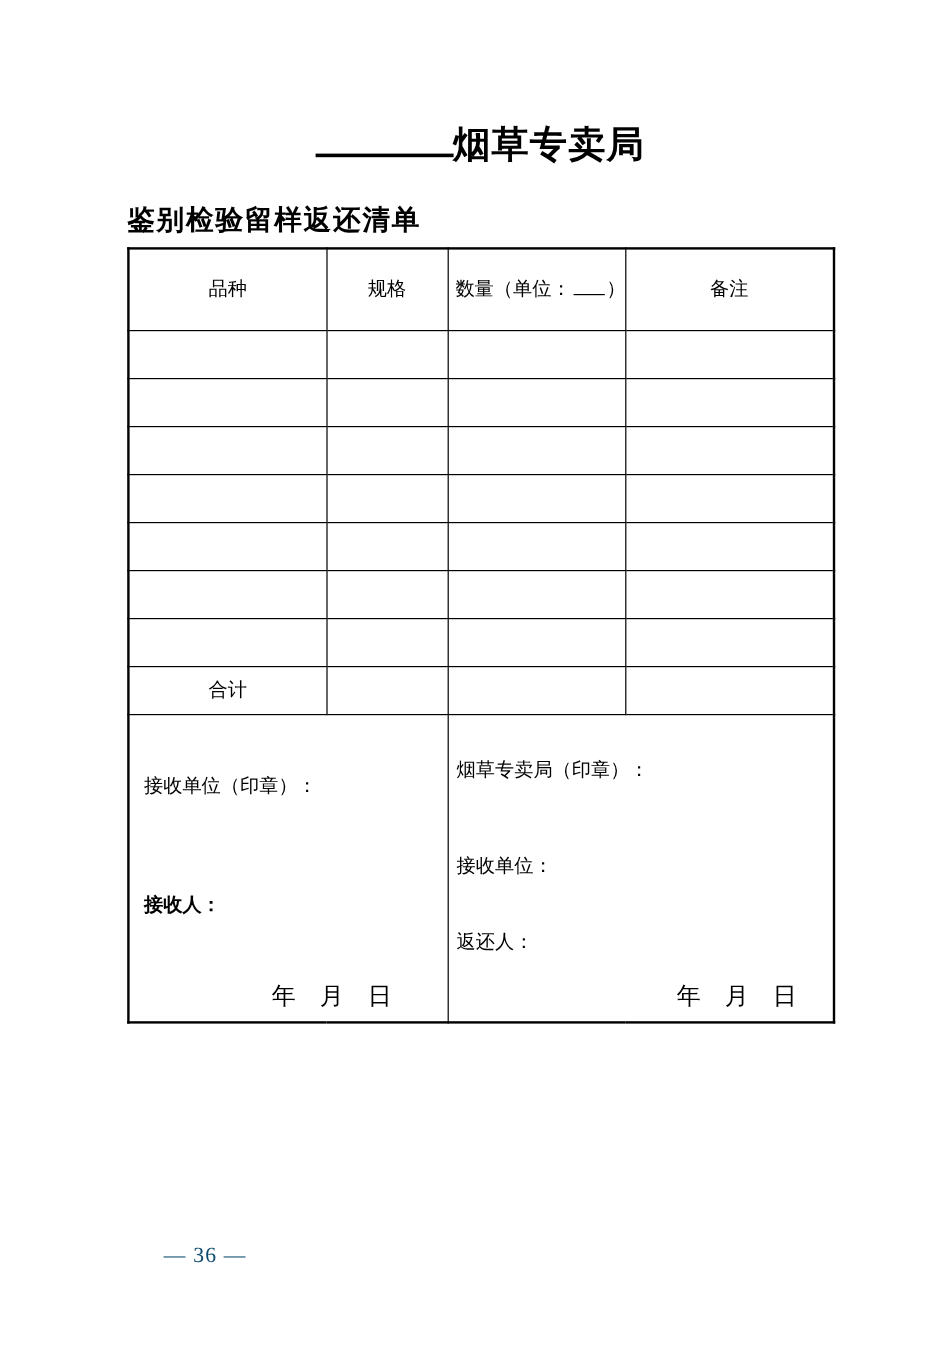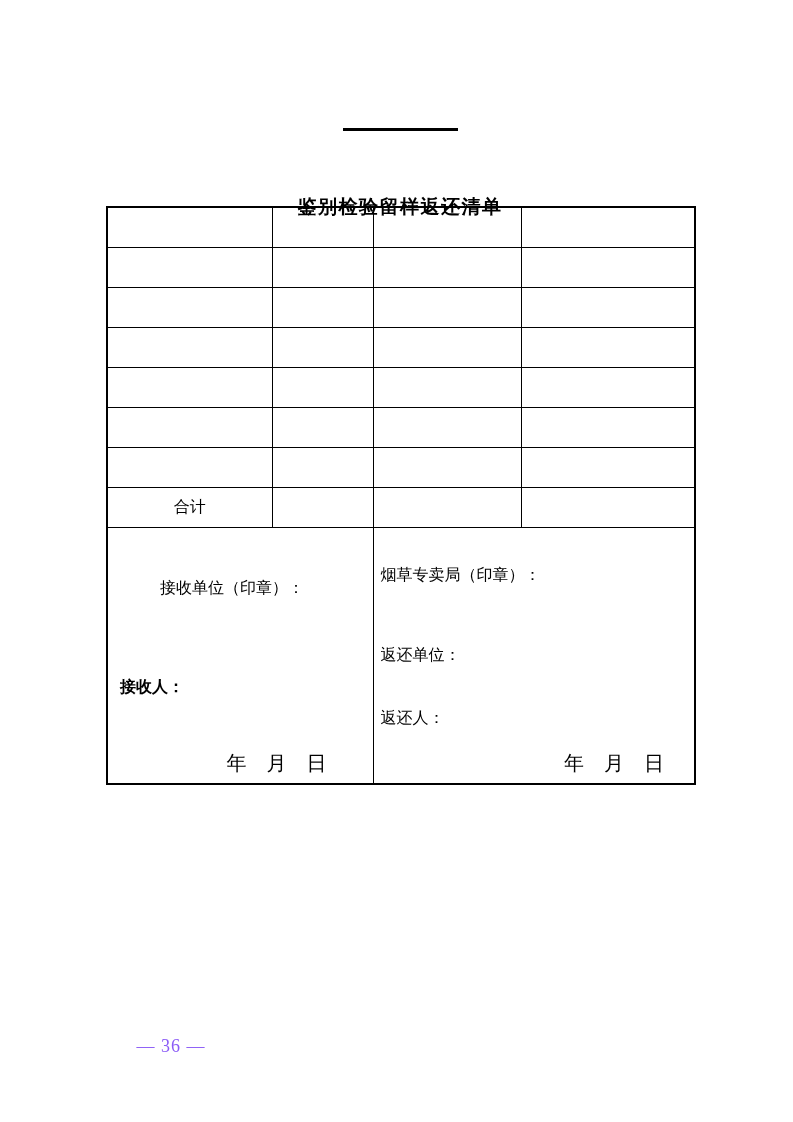--- a/index.html
+++ b/index.html
@@ -35,27 +35,26 @@
     width: 115px;
     height: 1px;
     border-bottom: 3px solid #000;
     vertical-align: baseline;
   }
   .form-subtitle {
     position: absolute;
     left: 106px;
     top: 168px;
     width: 588px;
-    text-align: center;
-    font-size: 19px;
+    text-align: left;
+    font-size: 23px;
     font-weight: bold;
     letter-spacing: 1.5px;
     line-height: 30px;
     font-family: "Liberation Sans", "DejaVu Sans", sans-serif;
-    margin-top: 24px;
   }
 
   
   table.form-table {
     position: absolute;
     left: 106px;
     top: 206px;
     width: 588px;
     border-collapse: collapse;
     table-layout: fixed;
@@ -90,21 +89,21 @@
     vertical-align: top;
     text-align: left;
     position: relative;
   }
   .sig-label {
     position: absolute;
     line-height: 20px;
     white-space: nowrap;
     font-size: 16px;
   }
-  .sig-left-unit   { top: 50px;  left: 12px; margin-left: 40px; }
+  .sig-left-unit   { top: 50px;  left: 12px; }
   .sig-left-person { top: 149px; left: 12px; font-weight: bold; }
   .sig-right-unit   { top: 37px;  left: 7px; }
   .sig-right-place  { top: 117px; left: 7px; }
   .sig-right-person { top: 180px; left: 7px; text-align: right; }
   .sig-date {
     position: absolute;
     bottom: 10px;
     line-height: 20px;
     white-space: nowrap;
     font-size: 20px;
@@ -114,40 +113,46 @@
 
   
   .page-number {
     position: absolute;
     left: 106px;
     top: 1036px;
     width: 130px;
     text-align: center;
     font-size: 18px;
     letter-spacing: 1px;
-    color: #8b5cf6;
+    color: #0c4a6e;
   }
 </style>
 </head>
 <body>
 
 <div class="page">
 
-  <div class="doc-title"><span class="title-blank"></span></div>
+  <div class="doc-title"><span class="title-blank"></span><span>烟草专卖局</span></div>
 
   <div class="form-subtitle">鉴别检验留样返还清单</div>
 
   <table class="form-table">
     <colgroup>
       <col style="width:165px">
       <col style="width:101px">
       <col style="width:148px">
       <col style="width:174px">
     </colgroup>
     <tbody>
+      <tr class="header-row">
+        <td>品种</td>
+        <td>规格</td>
+        <td class="qty-cell"><span>数量（单位：</span><span class="unit-blank"></span><span>）</span></td>
+        <td>备注</td>
+      </tr>
       <tr class="empty-row">
           <td></td>
           <td></td>
           <td></td>
           <td></td>
         </tr>
         <tr class="empty-row">
           <td></td>
           <td></td>
           <td></td>
@@ -190,21 +195,21 @@
         <td></td>
       </tr>
       <tr class="signature-row">
         <td colspan="2">
           <div class="sig-label sig-left-unit">接收单位（印章）：</div>
           <div class="sig-label sig-left-person">接收人：</div>
           <div class="sig-date sig-date-left">年　月　日</div>
         </td>
         <td colspan="2">
           <div class="sig-label sig-right-unit">烟草专卖局（印章）：</div>
-          <div class="sig-label sig-right-place">返还单位：</div>
+          <div class="sig-label sig-right-place">接收单位：</div>
           <div class="sig-label sig-right-person">返还人：</div>
           <div class="sig-date sig-date-right">年　月　日</div>
         </td>
       </tr>
     </tbody>
   </table>
 
   <div class="page-number">— 36 —</div>
 
 </div>

